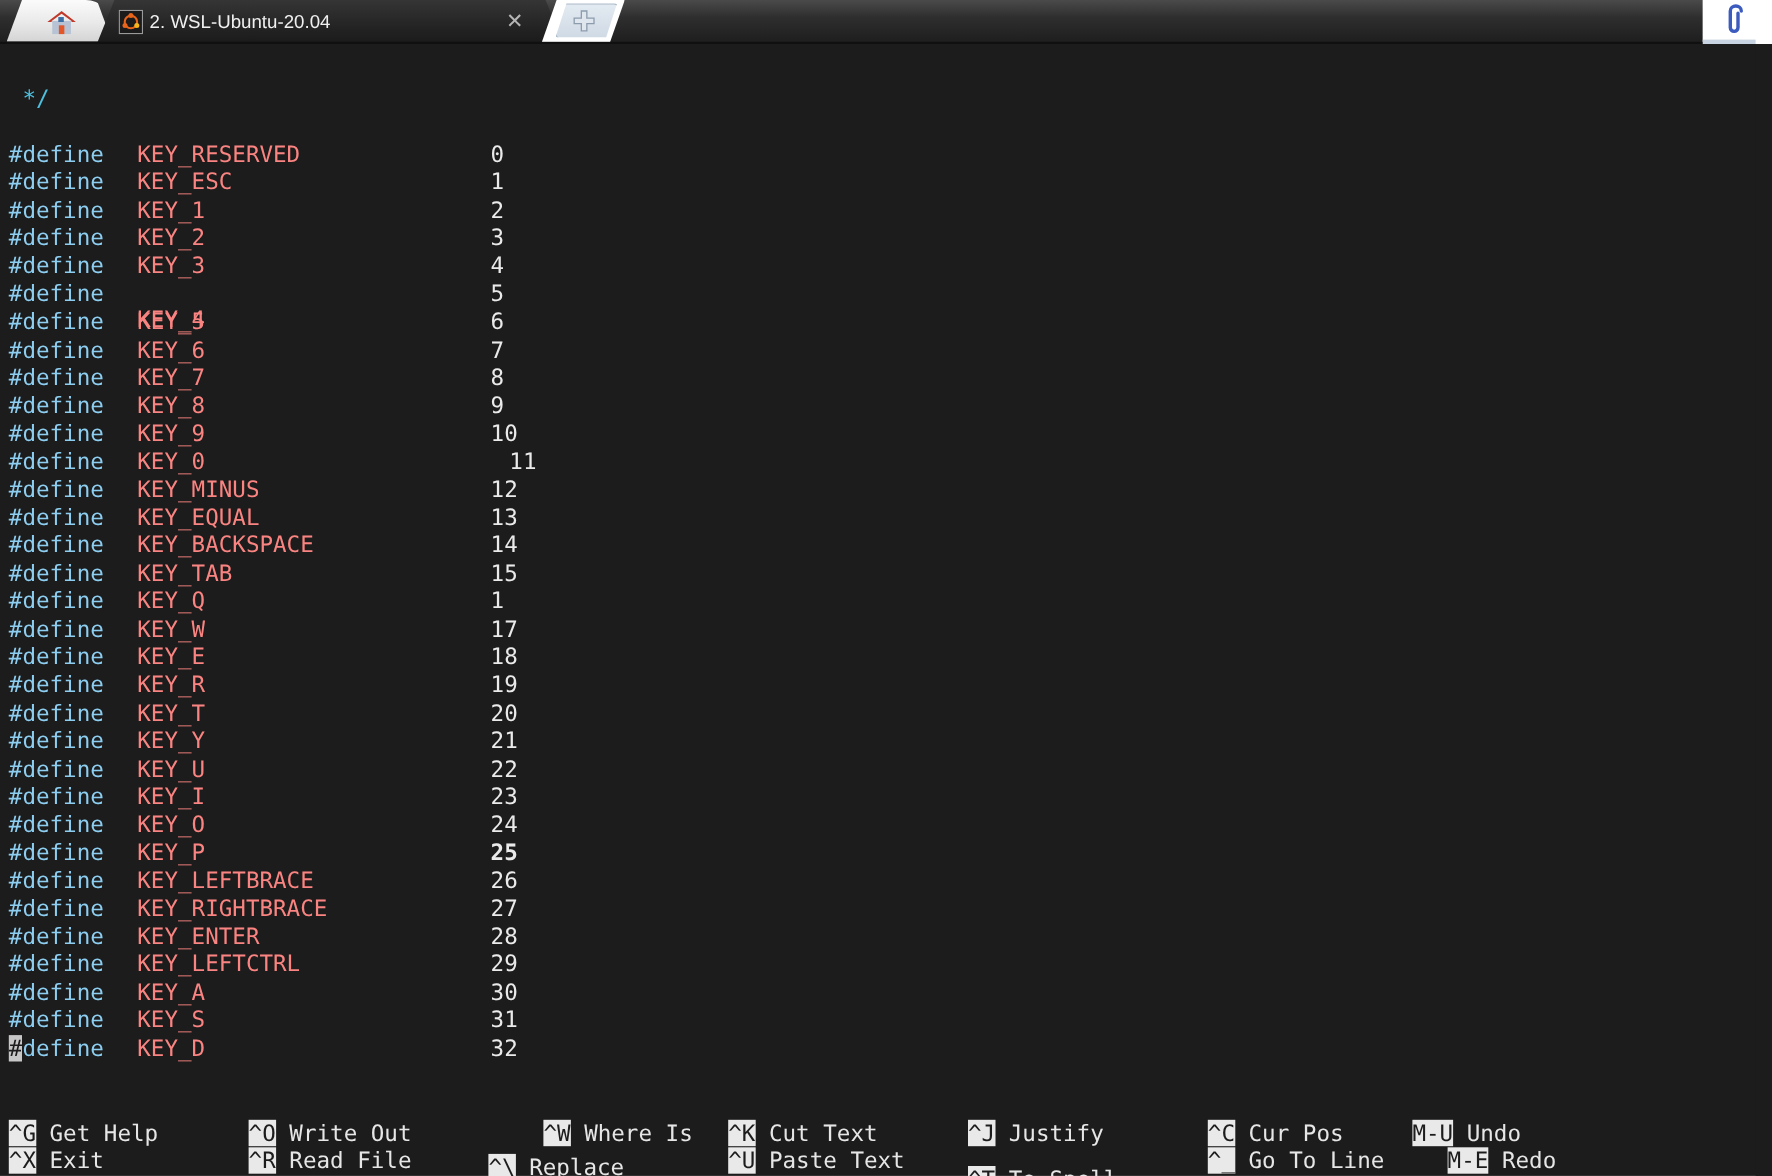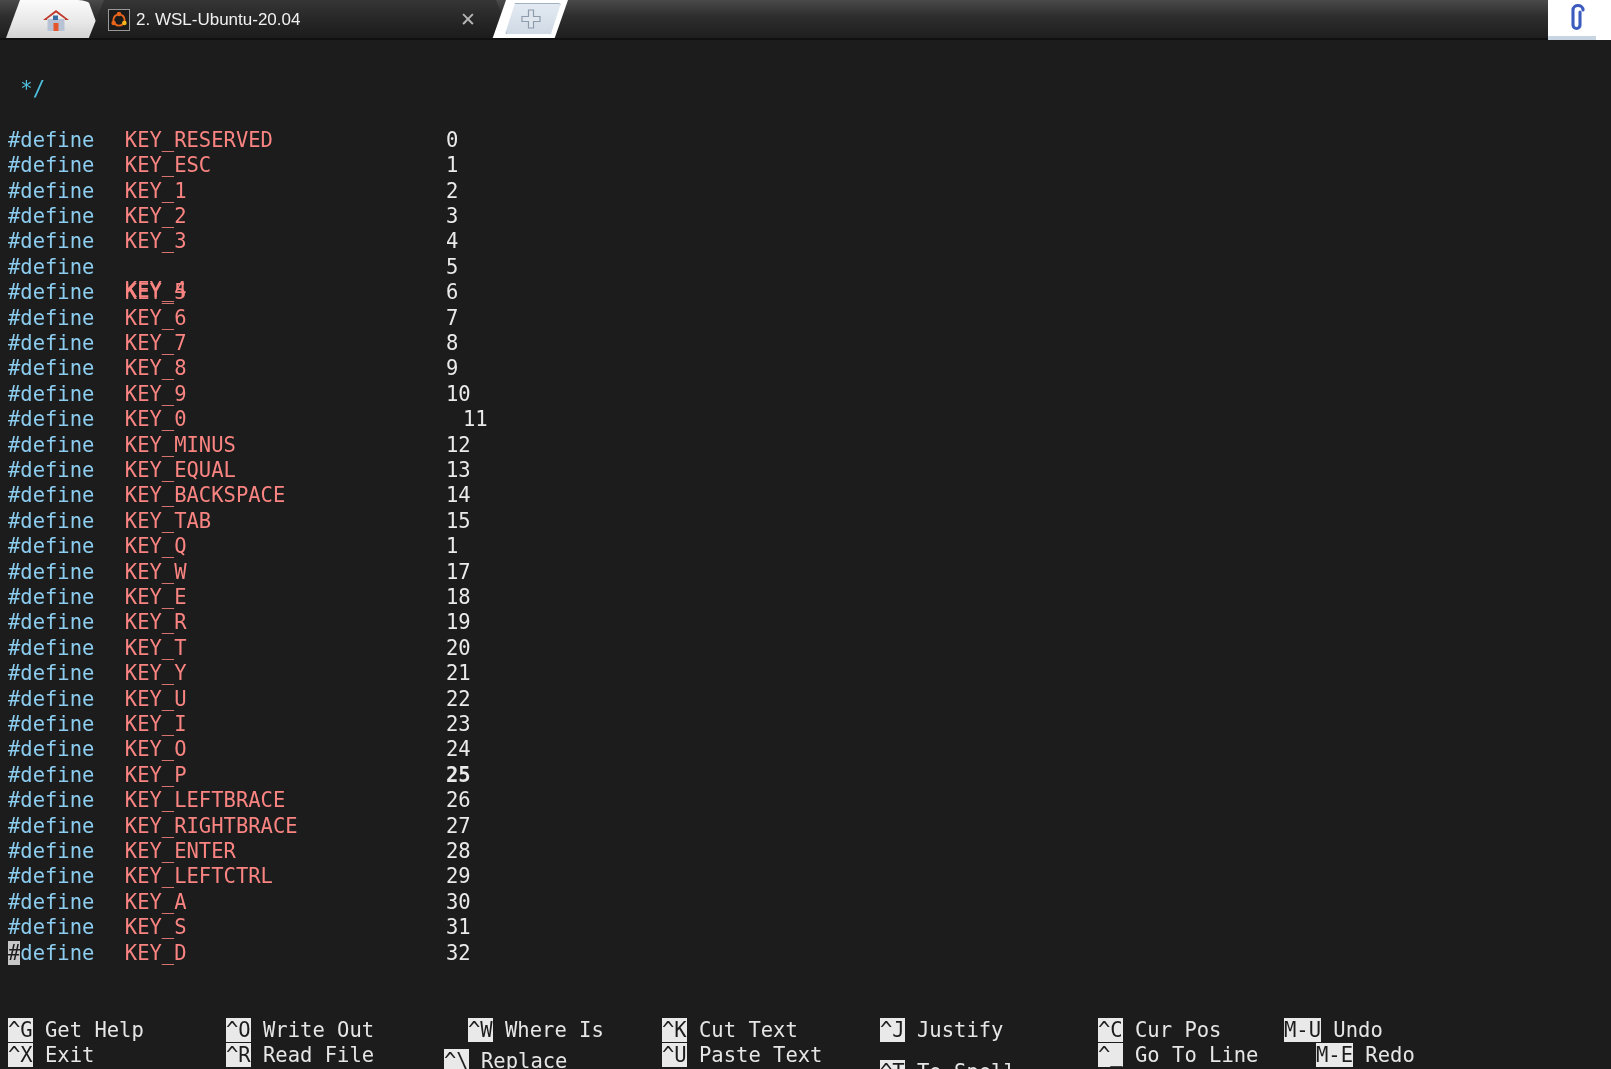--- a/index.html
+++ b/index.html
@@ -276,21 +276,21 @@
       <div class="code-line" style="top: 816.8px;"><span class="tok-directive" style="position: absolute; left: 8px;">#define</span><span class="tok-ident" style="position: absolute; left: 124.8px;">KEY_A</span><span class="tok-num" style="position: absolute; left: 446px;">30</span></div>
       <div class="code-line" style="top: 842.2px;"><span class="tok-directive" style="position: absolute; left: 8px;">#define</span><span class="tok-ident" style="position: absolute; left: 124.8px;">KEY_S</span><span class="tok-num" style="position: absolute; left: 446px;">31</span></div>
       <div class="code-line" style="top: 867.6px;"><span class="tok-directive" style="position: absolute; left: 8px;"><span class="cursor-cell">#</span>define</span><span class="tok-ident" style="position: absolute; left: 124.8px;">KEY_D</span><span class="tok-num" style="position: absolute; left: 446px;">32</span></div>
     </div>
 
   <div id="footer">
       <div class="shortcut-row" style="left: 8px; top: 0px;"><span class="sc-key">^G</span><span class="sc-label"> Get Help</span></div>
       <div class="shortcut-row" style="left: 8px; top: 25.4px;"><span class="sc-key">^X</span><span class="sc-label"> Exit</span></div>
       <div class="shortcut-row" style="left: 226px; top: 0px;"><span class="sc-key">^O</span><span class="sc-label"> Write Out</span></div>
       <div class="shortcut-row" style="left: 226px; top: 25.4px;"><span class="sc-key">^R</span><span class="sc-label"> Read File</span></div>
-      <div class="shortcut-row" style="left: 428px; top: 0px; padding-left: 40px;"><span class="sc-key">^W</span><span class="sc-label"> Where Is</span></div>
+      <div class="shortcut-row" style="left: 454px; top: 0px; padding-left: 40px;"><span class="sc-key">^W</span><span class="sc-label"> Where Is</span></div>
       <div class="shortcut-row" style="left: 444px; top: 31px;"><span class="sc-key">^\</span><span class="sc-label"> Replace</span></div>
       <div class="shortcut-row" style="left: 662px; top: 0px;"><span class="sc-key">^K</span><span class="sc-label"> Cut Text</span></div>
       <div class="shortcut-row" style="left: 662px; top: 25.4px;"><span class="sc-key">^U</span><span class="sc-label"> Paste Text</span></div>
       <div class="shortcut-row" style="left: 880px; top: 0px;"><span class="sc-key">^J</span><span class="sc-label"> Justify</span></div>
       <div class="shortcut-row" style="left: 880px; top: 42px;"><span class="sc-key">^T</span><span class="sc-label"> To Spell</span></div>
       <div class="shortcut-row" style="left: 1098px; top: 0px;"><span class="sc-key">^C</span><span class="sc-label"> Cur Pos</span></div>
       <div class="shortcut-row" style="left: 1098px; top: 25.4px;"><span class="sc-key">^_</span><span class="sc-label"> Go To Line</span></div>
       <div class="shortcut-row" style="left: 1284px; top: 0px;"><span class="sc-key">M-U</span><span class="sc-label"> Undo</span></div>
       <div class="shortcut-row" style="left: 1316px; top: 25.4px;"><span class="sc-key">M-E</span><span class="sc-label"> Redo</span></div>
     </div>

